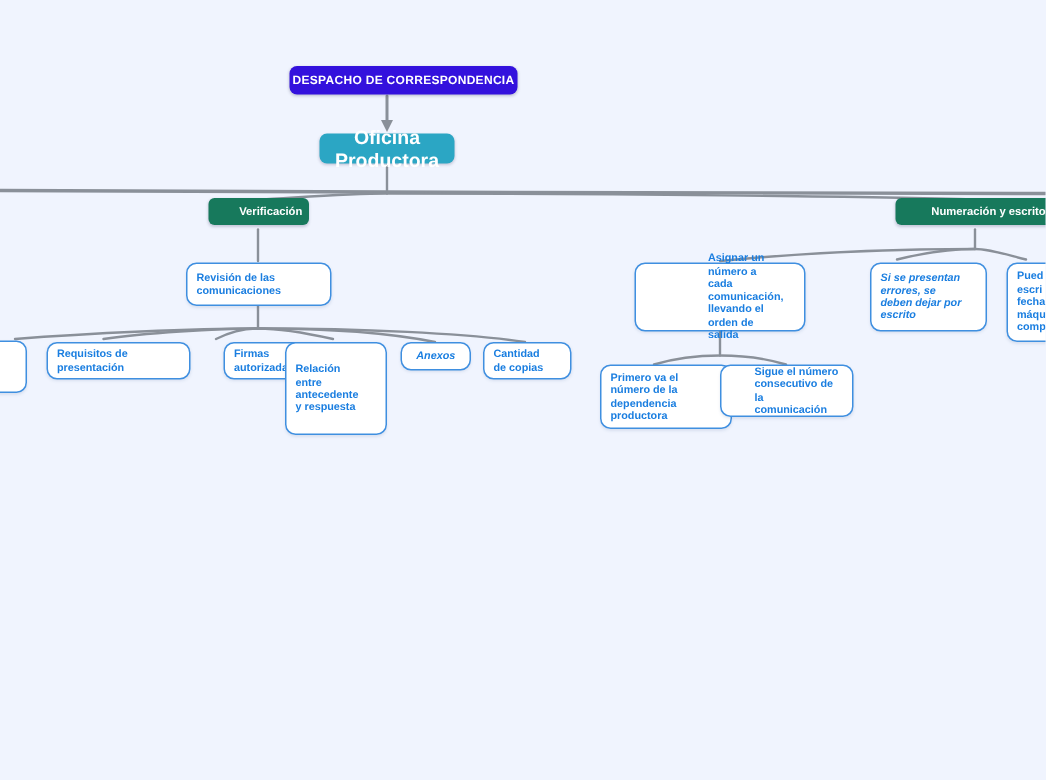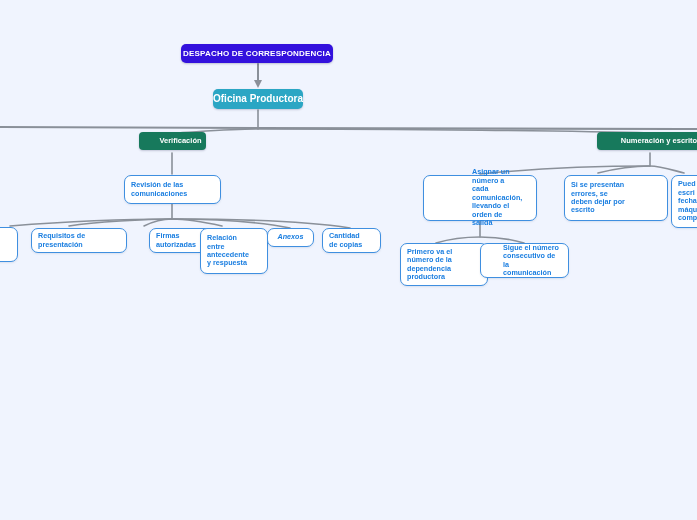--- a/index.html
+++ b/index.html
@@ -27,27 +27,28 @@
   
   .n-root{
     background:#3311dd;
     color:#ffffff;
     border-radius:5px;
     font-size:8px;
     letter-spacing:.2px;
     justify-content:center;
     text-align:center;
     box-shadow:0 1px 2px rgba(40,40,80,.25);
+    margin-left:12px;
   }
   
   .n-teal{
     background:#2ba6c4;
     color:#ffffff;
     border-radius:5px;
-    font-size:10px;
+    font-size:13px;
     justify-content:center;
     text-align:center;
     box-shadow:0 1px 2px rgba(40,40,80,.22);
   }
   
   .n-green{
     background:#17795c;
     color:#ffffff;
     border-radius:4px;
     font-size:7.5px;
@@ -138,21 +139,21 @@
   <div class="node n-leaf" style="left:31px;top:228px;width:96px;height:25px;">
     <span>Requisitos de
 presentación</span>
   </div>
 
   <div class="node n-leaf" style="left:113px;top:228px;width:66px;height:25px;margin-left:36px;">
     <span>Firmas
 autorizadas</span>
   </div>
 
-  <div class="node n-leaf" style="left:190px;top:228px;width:68px;height:46px;margin-left:10px;">
+  <div class="node n-leaf" style="left:190px;top:228px;width:68px;height:62px;">
     <span>Relación
 entre
 antecedente
 y respuesta</span>
   </div>
 
   <div class="node n-leaf center" style="left:267px;top:228px;width:47px;height:19px;">
     <span>Anexos</span>
   </div>
 
@@ -161,21 +162,21 @@
 de copias</span>
   </div>
 
   <div class="node n-leaf" style="left:423px;top:175px;width:114px;height:46px;padding-left:48px;">
     <span>Asignar un número a
 cada comunicación,
 llevando el orden de
 salida</span>
   </div>
 
-  <div class="node n-leaf" style="left:564px;top:175px;width:104px;height:46px;">
+  <div class="node n-leaf" style="left:580px;top:175px;width:78px;height:46px;font-style:italic;">
     <span>Si se presentan
 errores, se
 deben dejar por
 escrito</span>
   </div>
 
   <div class="node n-leaf" style="left:671px;top:175px;width:72px;height:53px;">
     <span>Pued
 escri
 fecha

